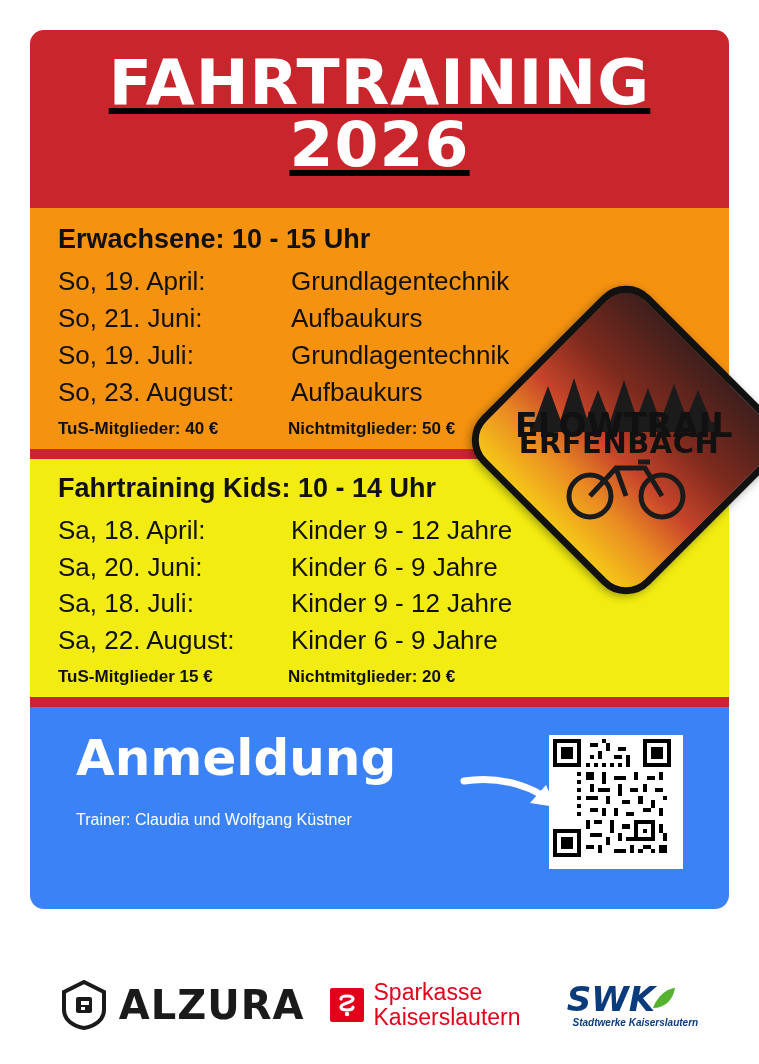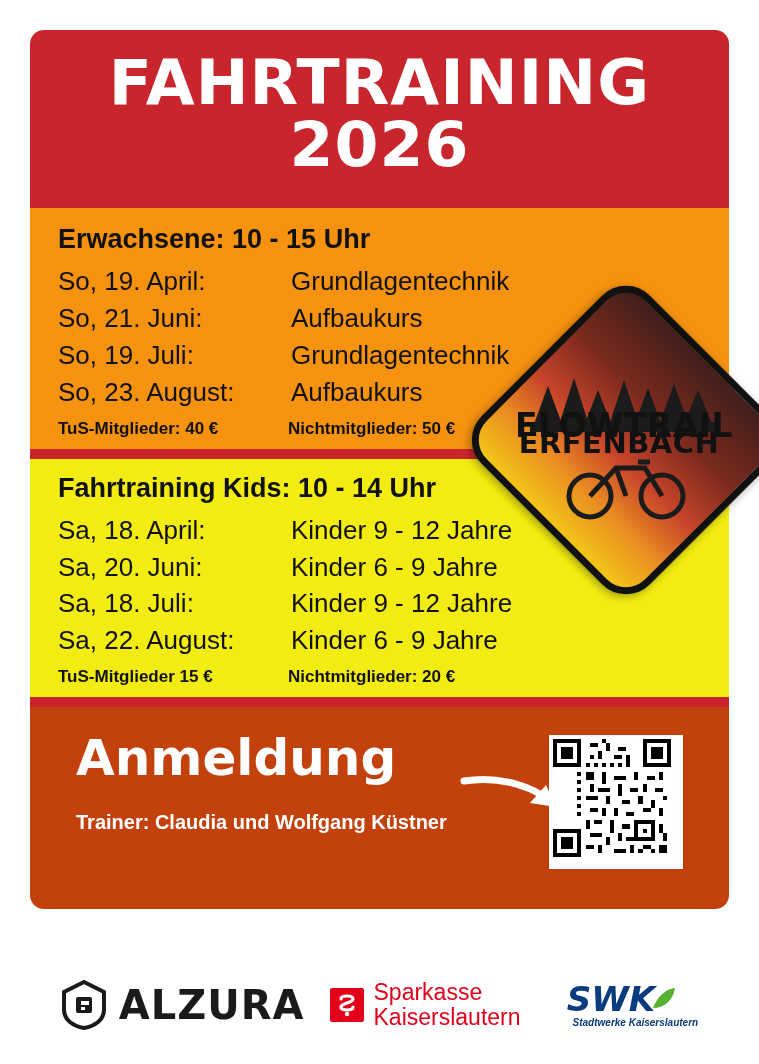--- a/index.html
+++ b/index.html
@@ -16,20 +16,21 @@
     padding:30px 30px 0 30px;
   }
 
   
   .header{
     position:relative;
     background:#c8252c;
     border-radius:14px 14px 0 0;
     padding:22px 20px 18px 20px;
     text-align:center;
+    text-decoration:underline;
   }
   .header-title{
     color:#ffffff;
     font-family:"DejaVu Sans", sans-serif;
     font-weight:bold;
     font-size:62px;
     line-height:1;
     letter-spacing:1px;
     text-transform:uppercase;
     margin:0 0 14px 0;
@@ -119,38 +120,38 @@
     color:#111;
     font-family:"DejaVu Sans", sans-serif;
     font-weight:bold;
     letter-spacing:.5px;
   }
   .badge-text.t1{ top:138px; font-size:33px; }
   .badge-text.t2{ top:158px; font-size:29px; }
 
   
   .block-red-bottom{
-    background:#c2410c;
+    background:#3b82f6;
     border-radius:0 0 14px 14px;
     padding:26px 28px 26px 28px;
     position:relative;
     min-height:150px;
   }
   .anmeldung{
     color:#ffffff;
     font-family:"DejaVu Sans", sans-serif;
     font-weight:bold;
     font-size:50px;
     line-height:1;
     margin:0 0 0 18px;
   }
   .trainer{
     color:#ffffff;
-    font-size:20px;
-    font-weight:bold;
+    font-size:16px;
+    font-weight:normal;
     margin:28px 0 14px 18px;
   }
   .qr{
     position:absolute;
     right:46px;top:28px;
     width:126px;height:126px;
     background:#ffffff;
     padding:4px;
   }
   .qr svg{display:block;}

